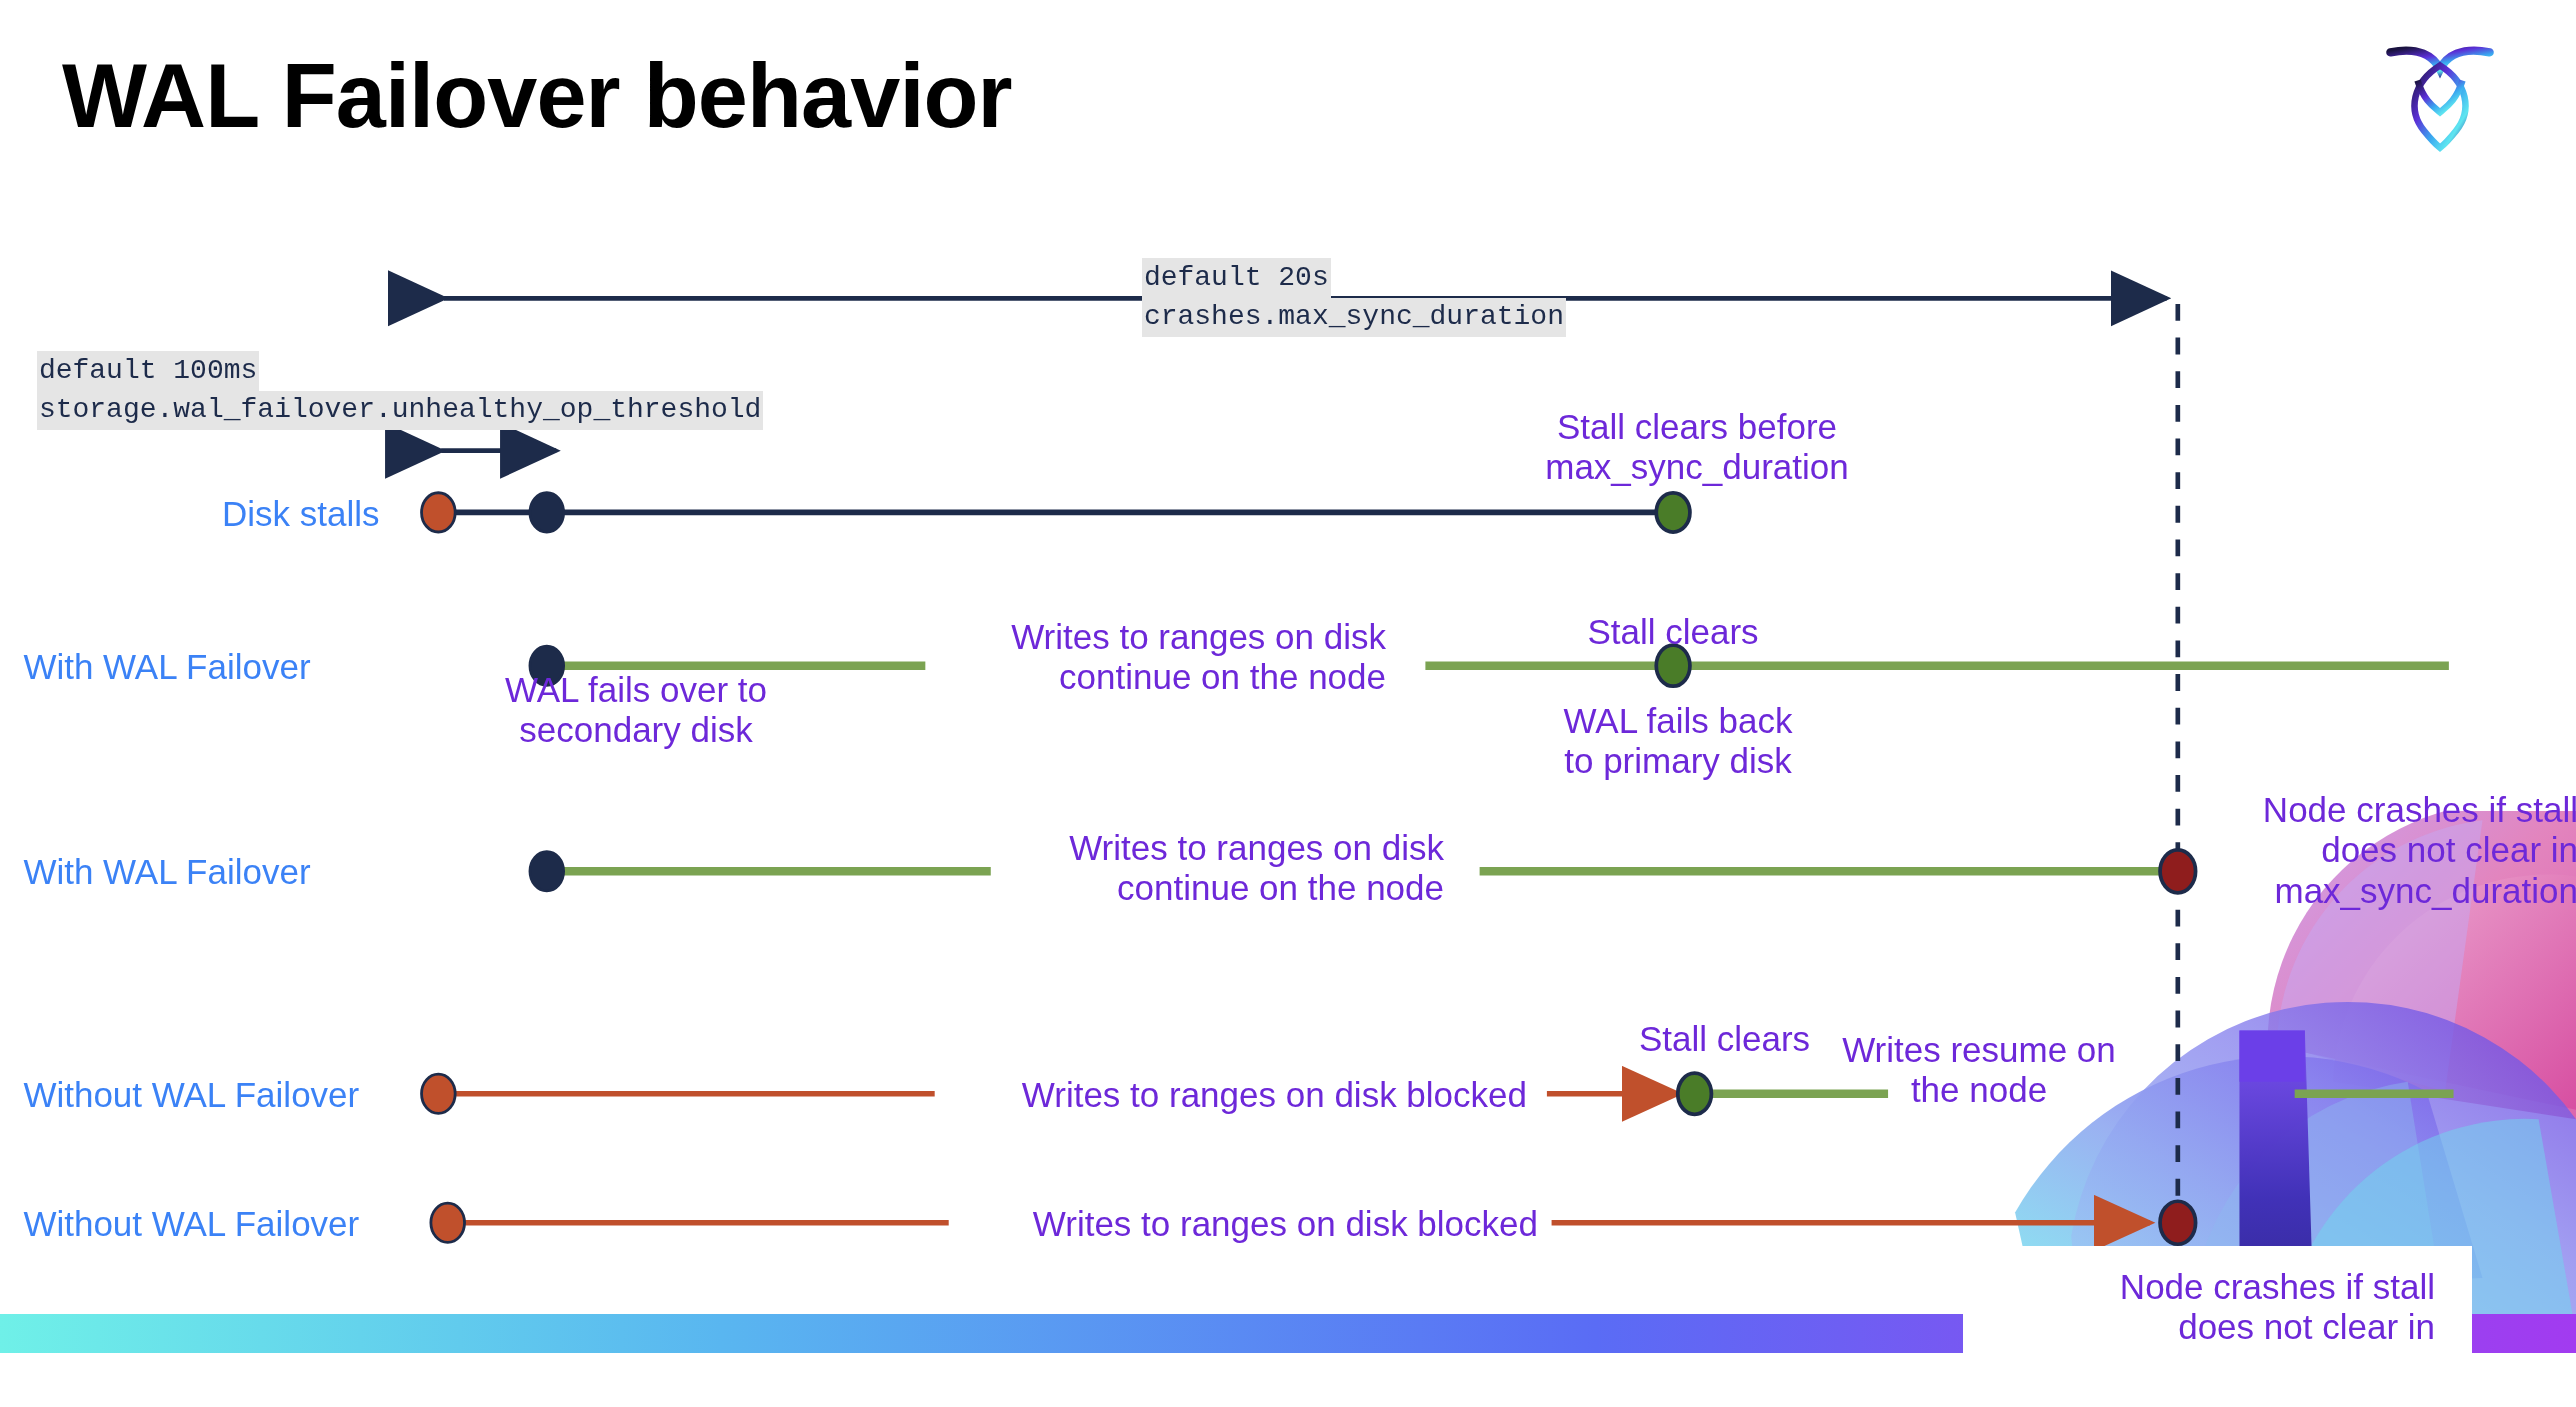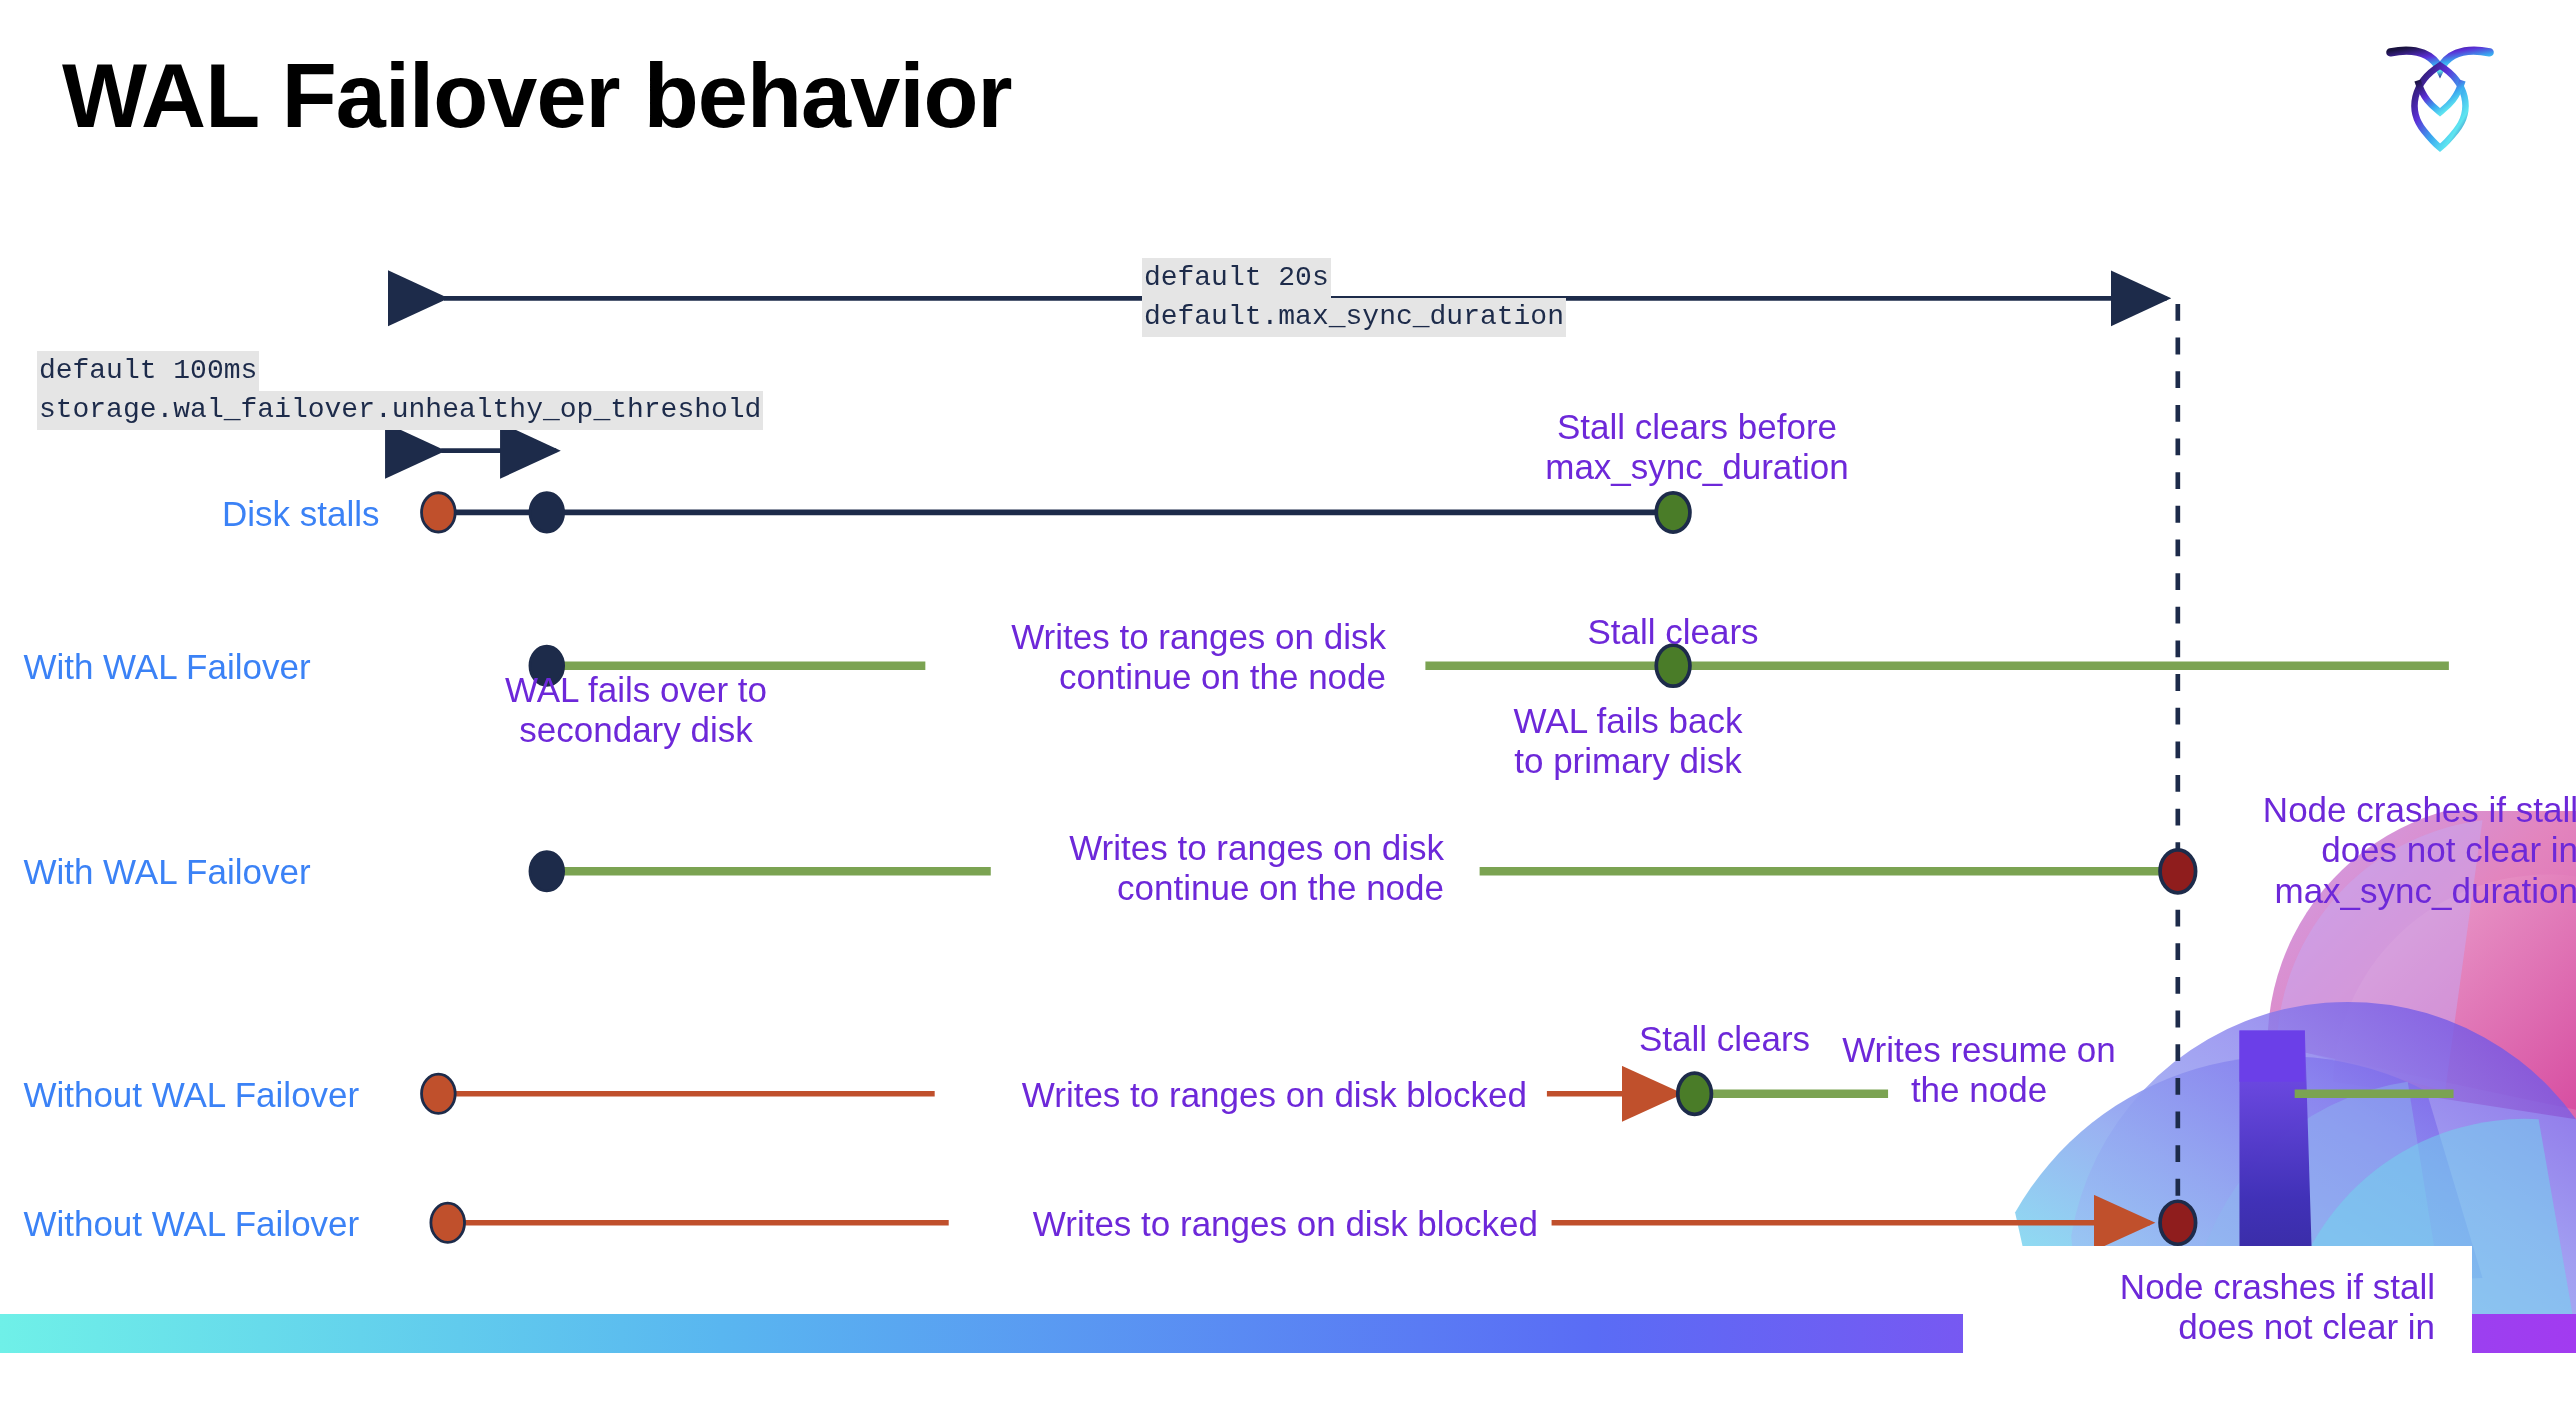--- a/index.html
+++ b/index.html
@@ -231,21 +231,21 @@
     </defs>
     <path d="M12 26 C42 20 58 30 65 44 C72 30 88 20 118 26" fill="none" stroke="url(#logoGrad)" stroke-width="9" stroke-linecap="round"></path>
     <path d="M65 40 C36 58 30 88 48 110 C56 120 60 124 65 128
              C70 124 74 120 82 110 C100 88 94 58 65 40 Z" fill="none" stroke="url(#logoGrad)" stroke-width="7"></path>
     <path d="M41 56 C48 78 58 84 65 90 C72 84 82 78 89 56" fill="none" stroke="url(#logoGrad)" stroke-width="7"></path>
     <path d="M65 90 L65 128" fill="none" stroke="url(#logoGrad)" stroke-width="7"></path>
   </svg>
 
   <div class="code" style="left:1142px; top:258px; text-align:left;">
     <span>default 20s</span><br>
-    <span>default.max_sync_duration</span>
+    <span>crashes.max_sync_duration</span>
   </div>
 
   <div class="code" style="left:37px; top:351px; text-align:left;">
     <span>default 100ms</span><br>
     <span>storage.wal_failover.unhealthy_op_threshold</span>
   </div>
 
   <div class="rowlabel" style="left:222px; top:494px;">Disk stalls</div>
 
   <div class="rowlabel" style="left:23.4px; top:647px;">With WAL Failover</div>
@@ -260,21 +260,21 @@
 max_sync_duration</div>
 
   <div class="lbl left" style="left:947px; top:617px; width:439px;">Writes to ranges on disk
 continue on the node</div>
 
   <div class="lbl center" style="left:477px; top:670px; width:318px;">WAL fails over to
 secondary disk</div>
 
   <div class="lbl center" style="left:1542px; top:612px; width:262px;">Stall clears</div>
 
-  <div class="lbl center" style="left:1488px; top:701px; width:280px;">WAL fails  back
+  <div class="lbl center" style="left:1538px; top:701px; width:280px;">WAL fails  back
 to primary disk</div>
 
   <div class="lbl left" style="left:1005px; top:828px; width:439px;">Writes to ranges on disk
 continue on the node</div>
 
   <div class="lbl left" style="left:2223px; top:790px; width:355px;">Node crashes if stall
 does not clear in
 max_sync_duration</div>
 
   <div class="lbl left" style="left:947px; top:1075px; width:580px;">Writes to ranges on disk  blocked</div>

